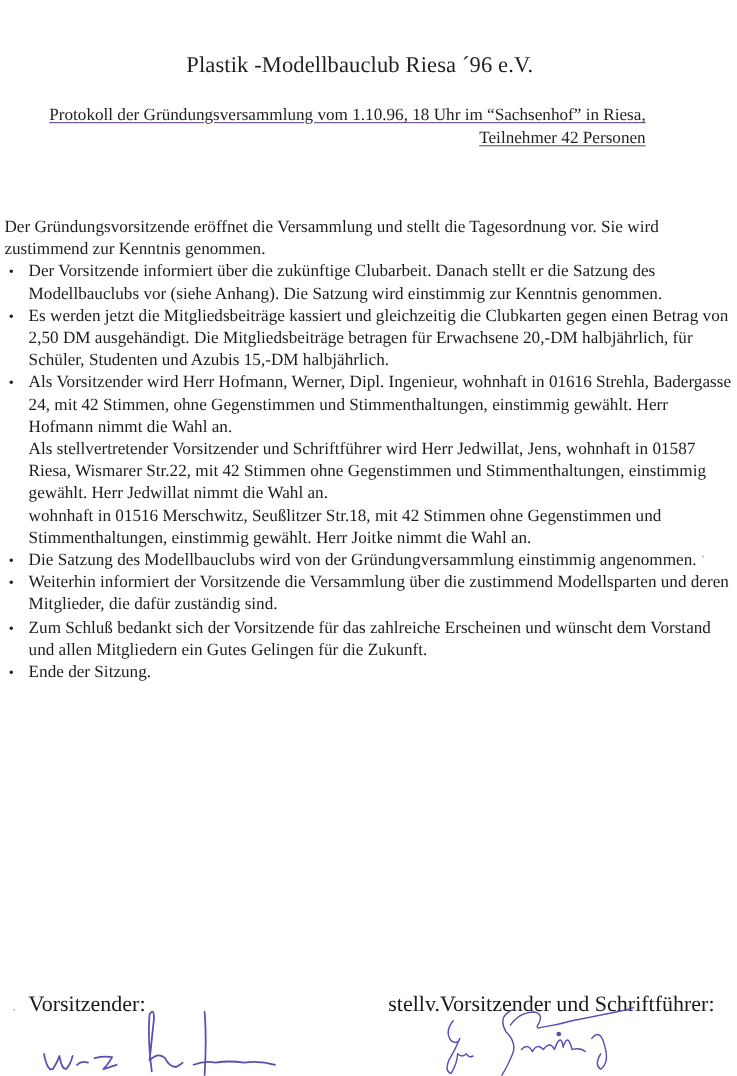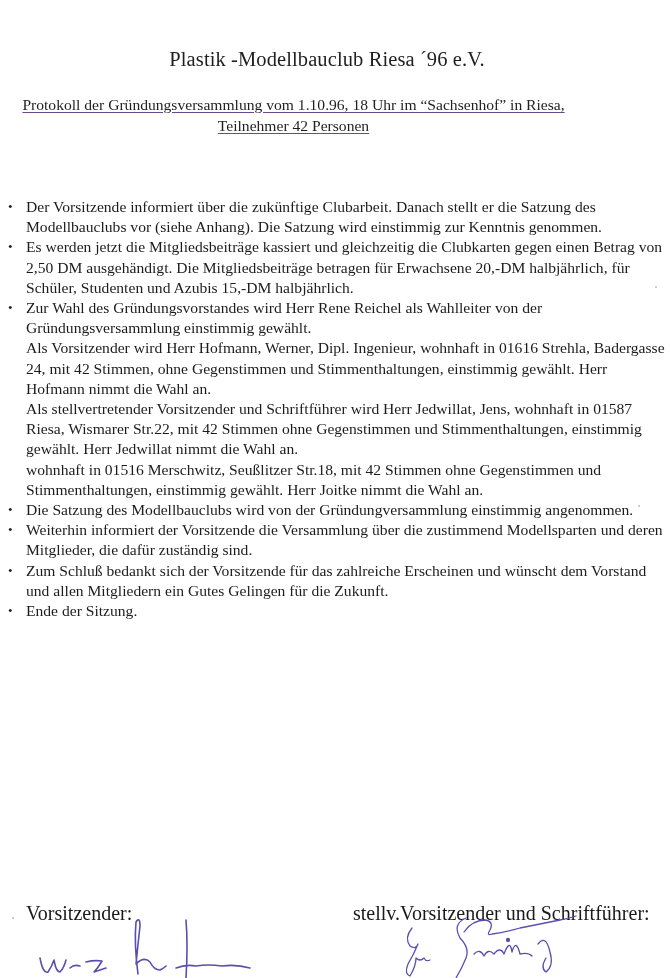--- a/index.html
+++ b/index.html
@@ -6,21 +6,21 @@
   body {
     width: 670px; height: 978px; overflow: hidden; position: relative;
     font-family: "Liberation Serif", "DejaVu Serif", serif;
     color: #1a1a1a;
   }
   .title {
     position: absolute; top: 48px; left: 0; width: 654px; text-align: center;
     font-size: 20.5px; letter-spacing: 0.1px; color: #1f1f1f;
   }
   .subtitle {
-    position: absolute; top: 94px; left: 0; width: 587px; text-align: center;
+    position: absolute; top: 94px; left: 0; width: 587px; text-align: right;
     font-size: 15.6px; line-height: 21px; color: #1f1f1f;
   }
   .subtitle span {
     text-decoration: underline; text-decoration-color: #6a4a8a;
     text-underline-offset: 2px;
   }
   .body {
     position: absolute; top: 197px; left: 4px; width: 664px;
     font-size: 15.6px; line-height: 20.2px; color: #1c1c1c;
   }
@@ -44,32 +44,32 @@
 <body>
 
 <div class="title">Plastik -Modellbauclub Riesa ´96 e.V.</div>
 
 <div class="subtitle">
   <span>Protokoll der Gründungsversammlung vom 1.10.96, 18 Uhr im “Sachsenhof” in Riesa,</span><br>
   <span>Teilnehmer 42 Personen</span>
 </div>
 
 <div class="body">
+  <p class="intro">Der Gründungsvorsitzende eröffnet die Versammlung und stellt die Tagesordnung vor. Sie wird zustimmend zur Kenntnis genommen.</p>
   <ul class="items" id="items">
       <li>
         <span class="bullet">•</span>
         <span class="para">Der Vorsitzende informiert über die zukünftige Clubarbeit. Danach stellt er die Satzung des Modellbauclubs vor (siehe Anhang). Die Satzung wird einstimmig zur Kenntnis genommen.</span>
       </li>
       <li>
         <span class="bullet">•</span>
         <span class="para">Es werden jetzt die Mitgliedsbeiträge kassiert und gleichzeitig die Clubkarten gegen einen Betrag von 2,50 DM ausgehändigt. Die Mitgliedsbeiträge betragen für Erwachsene 20,-DM halbjährlich, für Schüler, Studenten und Azubis 15,-DM halbjährlich.</span>
       </li>
       <li>
         <span class="bullet">•</span>
-        <span class="para">Zur Wahl des Gründungsvorstandes wird Herr Rene Reichel als Wahlleiter von der Gründungsversammlung einstimmig gewählt.</span>
         <span class="para">Als Vorsitzender wird Herr Hofmann, Werner, Dipl. Ingenieur, wohnhaft in 01616 Strehla, Badergasse 24, mit 42 Stimmen, ohne Gegenstimmen und Stimmenthaltungen, einstimmig gewählt. Herr Hofmann nimmt die Wahl an.</span>
         <span class="para">Als stellvertretender Vorsitzender und Schriftführer wird Herr Jedwillat, Jens, wohnhaft in 01587 Riesa, Wismarer Str.22, mit 42 Stimmen ohne Gegenstimmen und Stimmenthaltungen, einstimmig gewählt. Herr Jedwillat nimmt die Wahl an.</span>
         <span class="para">wohnhaft in 01516 Merschwitz, Seußlitzer Str.18, mit 42 Stimmen ohne Gegenstimmen und Stimmenthaltungen, einstimmig gewählt. Herr Joitke nimmt die Wahl an.</span>
       </li>
       <li>
         <span class="bullet">•</span>
         <span class="para">Die Satzung des Modellbauclubs wird von der Gründungversammlung einstimmig angenommen.</span>
       </li>
       <li>
         <span class="bullet">•</span>

